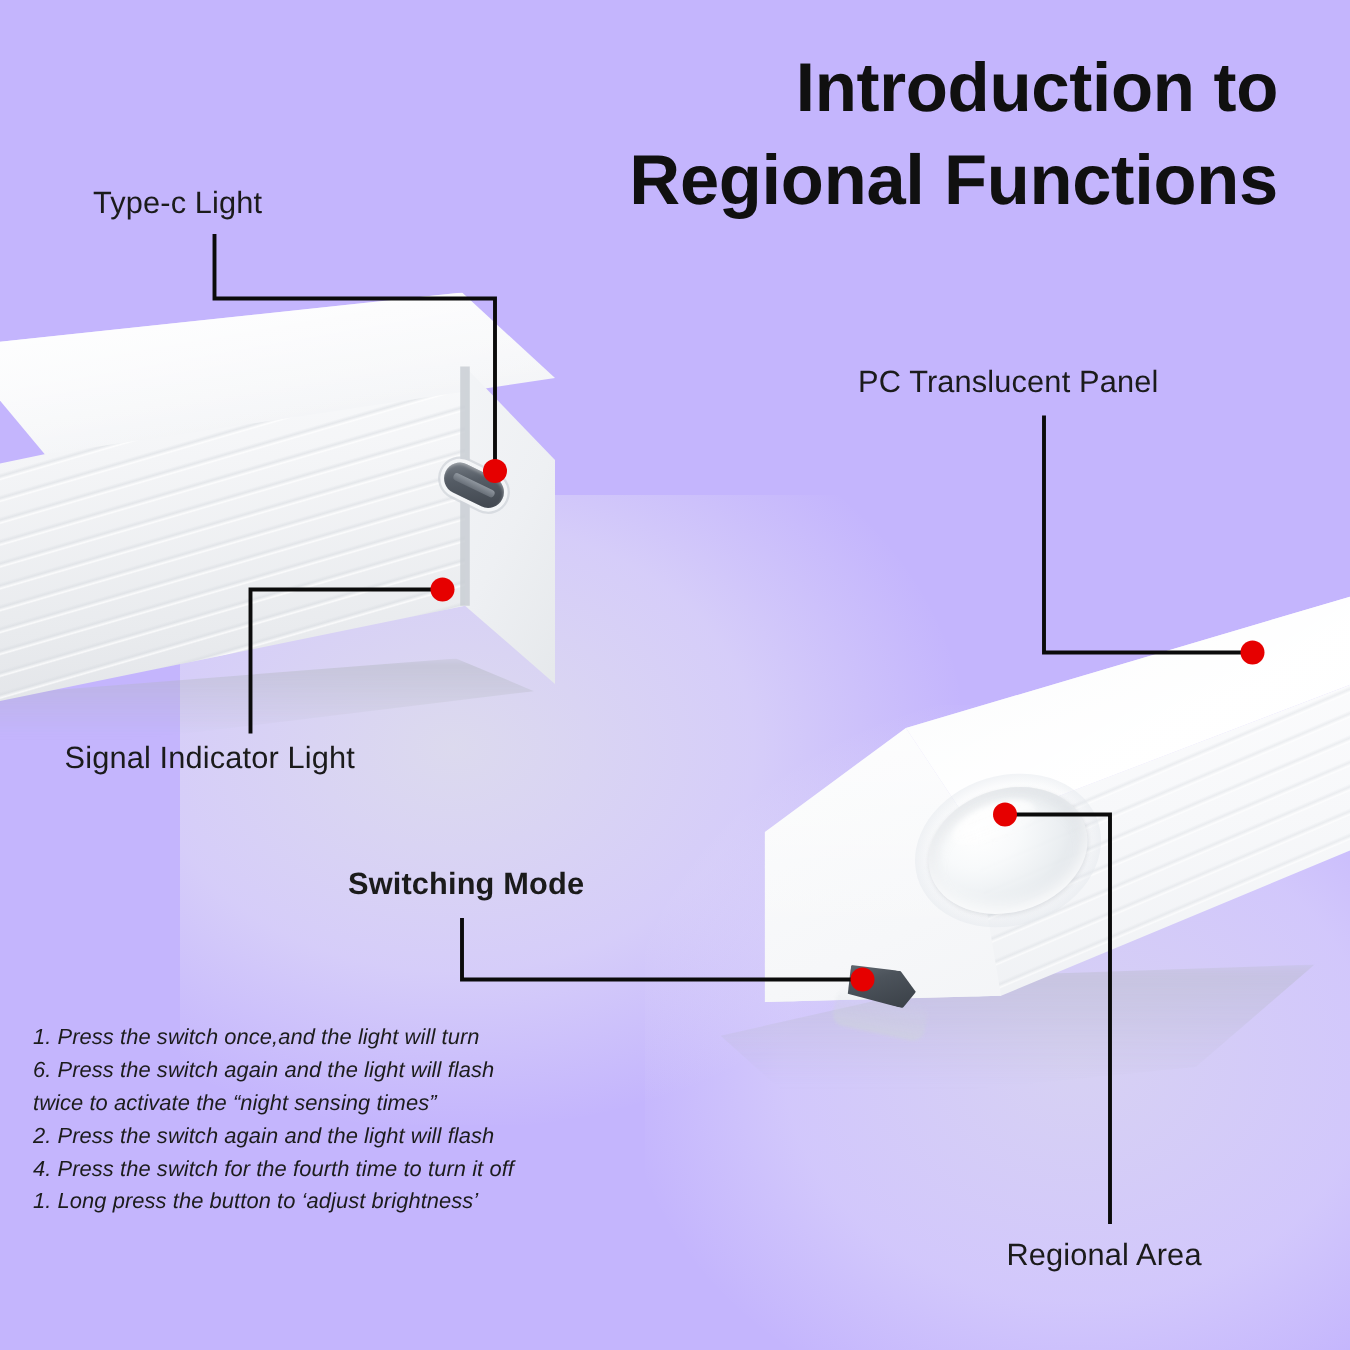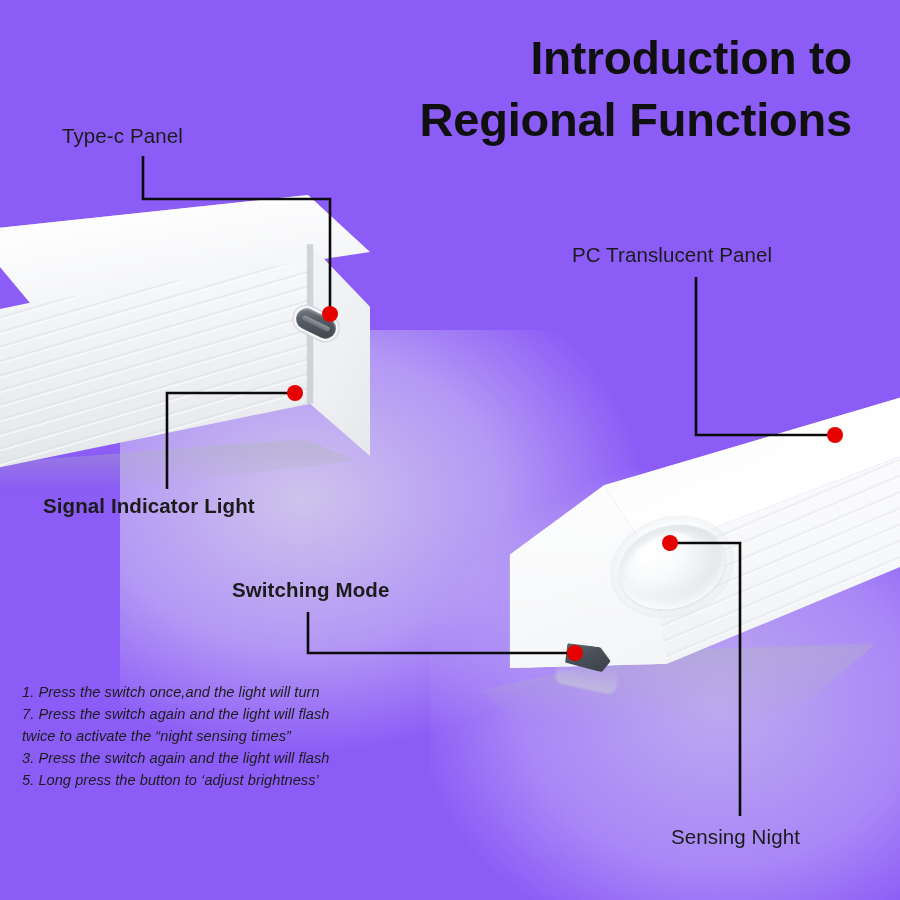--- a/index.html
+++ b/index.html
@@ -10,21 +10,21 @@
   }
   body {
     font-family: "Liberation Sans", "DejaVu Sans", sans-serif;
     -webkit-font-smoothing: antialiased;
   }
   #stage {
     position: relative;
     width: 900px;
     height: 900px;
     overflow: hidden;
-    background: #8b5cf6;
+    background: #c4b5fd;
   }
 
   
   .bg-sheen-a {
     position: absolute;
     left: 120px; top: 330px;
     width: 520px; height: 420px;
     background: radial-gradient(ellipse at 35% 40%,
                 rgba(228,230,233,0.75) 0%,
                 rgba(240,241,243,0.40) 42%,
@@ -352,28 +352,29 @@
       <path d="M696,277 L696,435 L835,435" class="leader-path"></path>
       <path d="M670,543 L740,543 L740,816" class="leader-path"></path>
       <circle cx="330" cy="314" r="8" fill="#E60000" class="hot-dot"></circle>
       <circle cx="295" cy="393" r="8" fill="#E60000" class="hot-dot"></circle>
       <circle cx="575" cy="653" r="8" fill="#E60000" class="hot-dot"></circle>
       <circle cx="835" cy="435" r="8" fill="#E60000" class="hot-dot"></circle>
       <circle cx="670" cy="543" r="8" fill="#E60000" class="hot-dot"></circle>
     </svg>
 
   <div>
-    <div class="callout-label" style="left: 62px; top: 124px;">Type-c Panel</div>
-    <div class="callout-label" style="left: 43px; top: 494px; font-weight: bold;">Signal Indicator Light</div>
+    <div class="callout-label" style="left: 62px; top: 124px;">Type-c Light</div>
+    <div class="callout-label" style="left: 43px; top: 494px;">Signal Indicator Light</div>
     <div class="callout-label" style="left: 232px; top: 578px; font-weight: bold;">Switching Mode</div>
     <div class="callout-label" style="left: 572px; top: 243px;">PC Translucent Panel</div>
-    <div class="callout-label" style="left: 671px; top: 825px;">Sensing Night</div>
+    <div class="callout-label" style="left: 671px; top: 825px;">Regional Area</div>
   </div>
 
   <div class="instructions">
     <div class="instr-line">1. Press the switch once,and the light will turn</div>
-    <div class="instr-line">7. Press the switch again and the light will flash</div>
+    <div class="instr-line">6. Press the switch again and the light will flash</div>
     <div class="instr-line">twice to activate the “night sensing times”</div>
-    <div class="instr-line">3. Press the switch again and the light will flash</div>
-    <div class="instr-line">5. Long press the button to ‘adjust brightness’</div>
+    <div class="instr-line">2. Press the switch again and the light will flash</div>
+    <div class="instr-line">4. Press the switch for the fourth time to turn it off</div>
+    <div class="instr-line">1. Long press the button to ‘adjust brightness’</div>
   </div>
 
 </div>
 
 </body></html>

